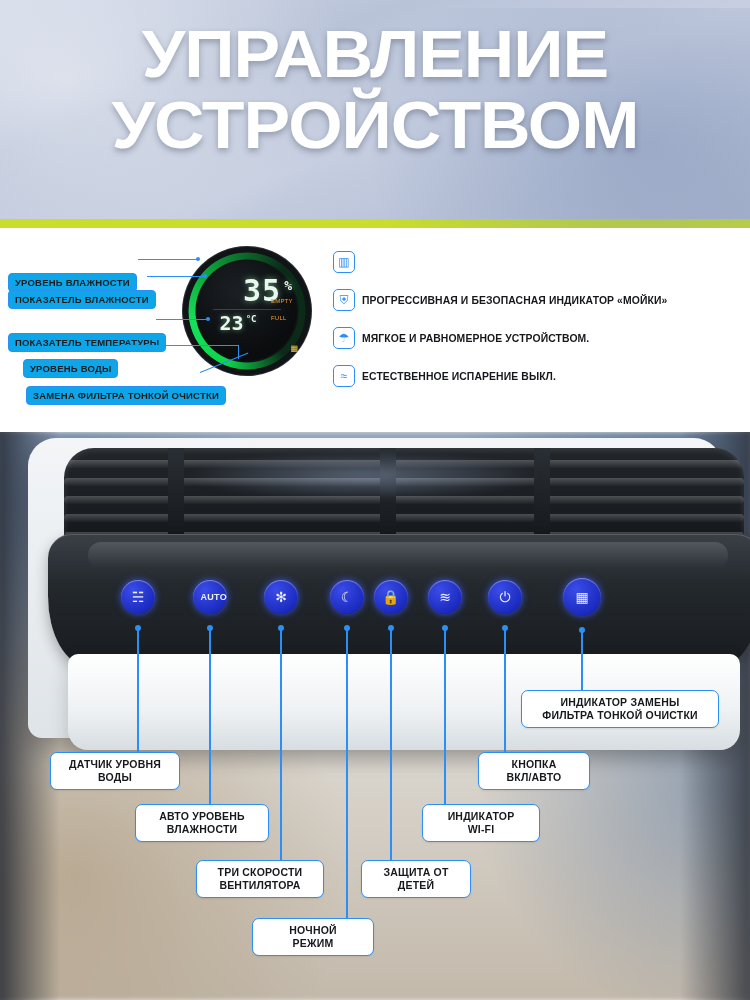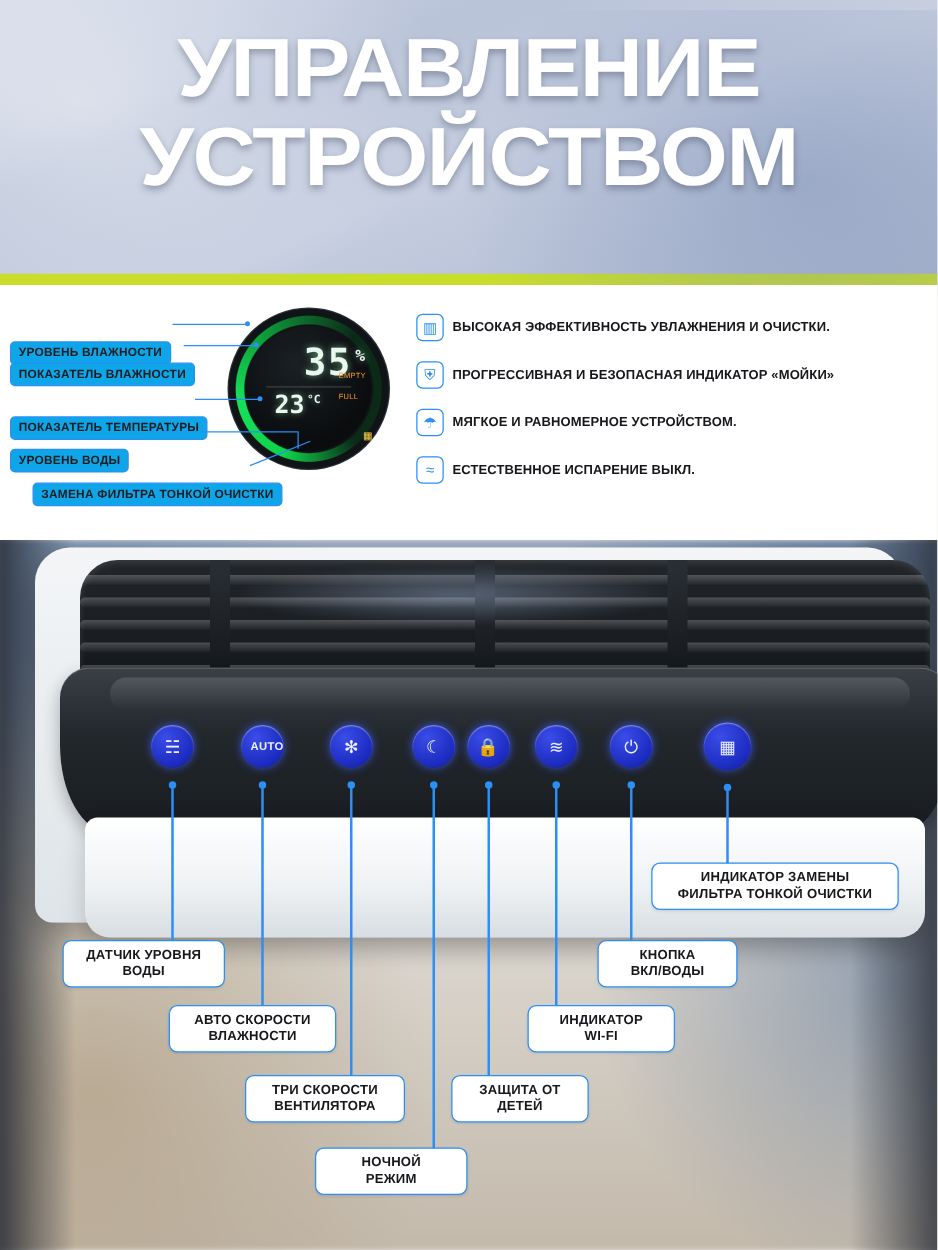--- a/index.html
+++ b/index.html
@@ -263,36 +263,35 @@
       <div>EMPTY</div>
       <div style="height:9px"></div>
       <div>FULL</div>
     </div>
     <div class="disp-filter">▦</div>
   </div>
 
   <div class="clabel" style="left:8px; top:12px;">УРОВЕНЬ ВЛАЖНОСТИ</div>
   <div class="clabel" style="left:8px; top:29px;">ПОКАЗАТЕЛЬ ВЛАЖНОСТИ</div>
   <div class="clabel" style="left:8px; top:72px;">ПОКАЗАТЕЛЬ ТЕМПЕРАТУРЫ</div>
-  <div class="clabel" style="left:8px; top:98px;">УРОВЕНЬ ВОДЫ</div>
+  <div class="clabel" style="left:23px; top:98px;">УРОВЕНЬ ВОДЫ</div>
   <div class="clabel" style="left:26px; top:125px;">ЗАМЕНА ФИЛЬТРА ТОНКОЙ ОЧИСТКИ</div>
 
   <div class="cline" style="left:138px; top:22px; width:60px;"></div>
   <div class="cline" style="left:147px; top:39px; width:58px;"></div>
   <div class="cline" style="left:156px; top:82px; width:52px;"></div>
   <div class="cline" style="left:120px; top:108px; width:118px;"></div>
   <div class="cline" style="left:238px; top:108px; width:1.4px; height:14px; top:108px;"></div>
   <div class="cline" style="left:200px; top:135px; width:52px; transform:rotate(-22deg); transform-origin:left center;"></div>
   <div class="cdot" style="left:196px; top:20px;"></div>
   <div class="cdot" style="left:203px; top:37px;"></div>
   <div class="cdot" style="left:206px; top:80px;"></div>
 
   <div class="feat" style="top:14px;">
     <span class="fi">▥</span>
-    <span class="ft">ВЫСОКАЯ ЭФФЕКТИВНОСТЬ УВЛАЖНЕНИЯ И ОЧИСТКИ.</span>
   </div>
   <div class="feat" style="top:52px;">
     <span class="fi">⛨</span>
     <span class="ft">ПРОГРЕССИВНАЯ И БЕЗОПАСНАЯ ИНДИКАТОР «МОЙКИ»</span>
   </div>
   <div class="feat" style="top:90px;">
     <span class="fi">☂</span>
     <span class="ft">МЯГКОЕ И РАВНОМЕРНОЕ УСТРОЙСТВОМ.</span>
   </div>
   <div class="feat" style="top:128px;">
@@ -355,26 +354,26 @@
 
   <div class="pdot" style="left:502px; top:193px;"></div>
   <div class="pl" style="left:504px; top:197px; height:128px;"></div>
 
   <div class="pdot" style="left:579px; top:195px;"></div>
   <div class="pl" style="left:581px; top:199px; height:62px;"></div>
 
   <div class="plabel" style="left:521px; top:258px; width:198px;">ИНДИКАТОР ЗАМЕНЫ
 ФИЛЬТРА ТОНКОЙ ОЧИСТКИ</div>
   <div class="plabel" style="left:478px; top:320px; width:112px;">КНОПКА
-ВКЛ/ВОДЫ</div>
+ВКЛ/АВТО</div>
   <div class="plabel" style="left:422px; top:372px; width:118px;">ИНДИКАТОР
 WI-FI</div>
   <div class="plabel" style="left:361px; top:428px; width:110px;">ЗАЩИТА ОТ
 ДЕТЕЙ</div>
   <div class="plabel" style="left:252px; top:486px; width:122px;">НОЧНОЙ
 РЕЖИМ</div>
   <div class="plabel" style="left:196px; top:428px; width:128px;">ТРИ СКОРОСТИ
 ВЕНТИЛЯТОРА</div>
-  <div class="plabel" style="left:135px; top:372px; width:134px;">АВТО СКОРОСТИ
+  <div class="plabel" style="left:135px; top:372px; width:134px;">АВТО УРОВЕНЬ
 ВЛАЖНОСТИ</div>
   <div class="plabel" style="left:50px;  top:320px; width:130px;">ДАТЧИК УРОВНЯ
 ВОДЫ</div>
 </div>
 
 </body></html>

